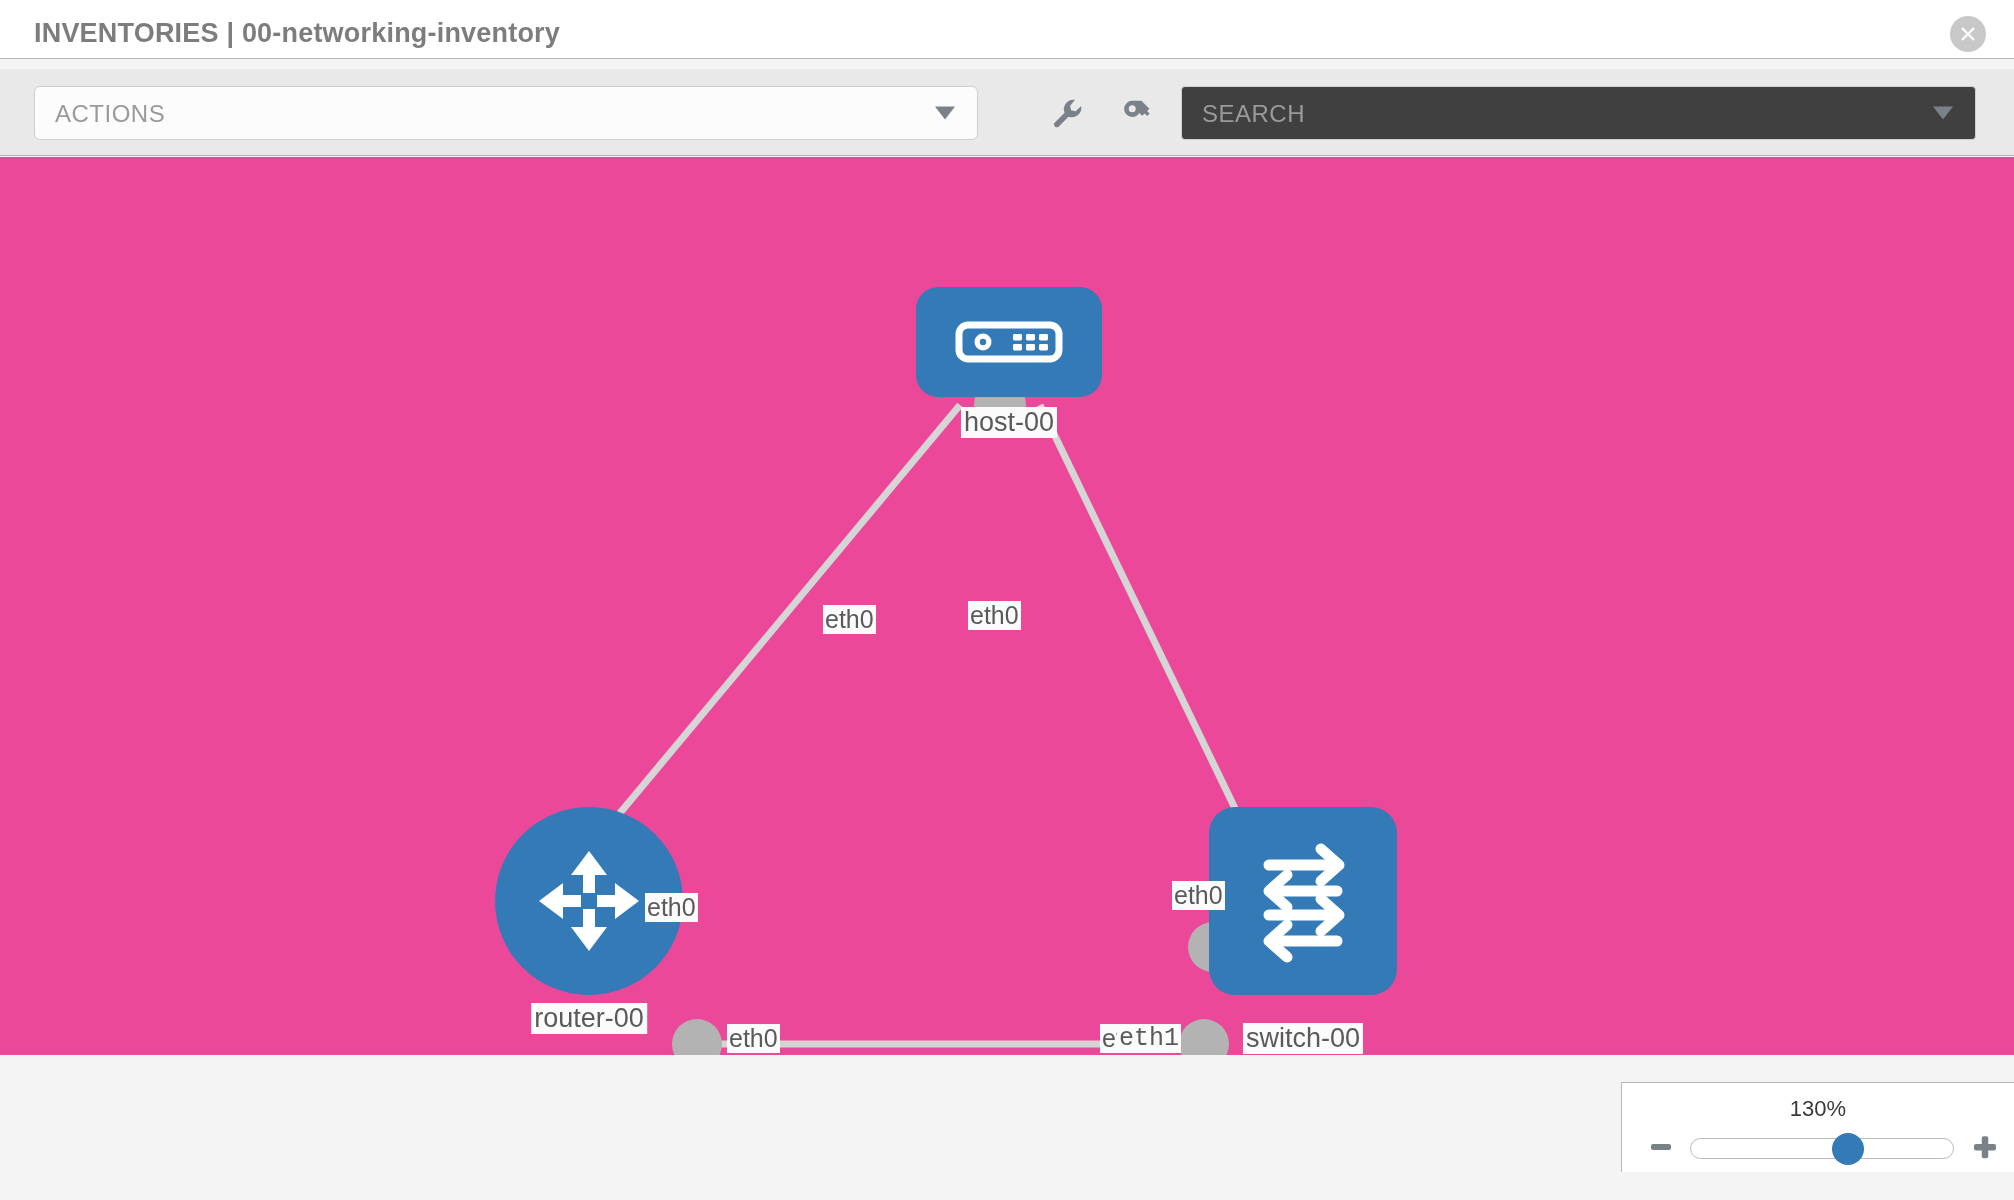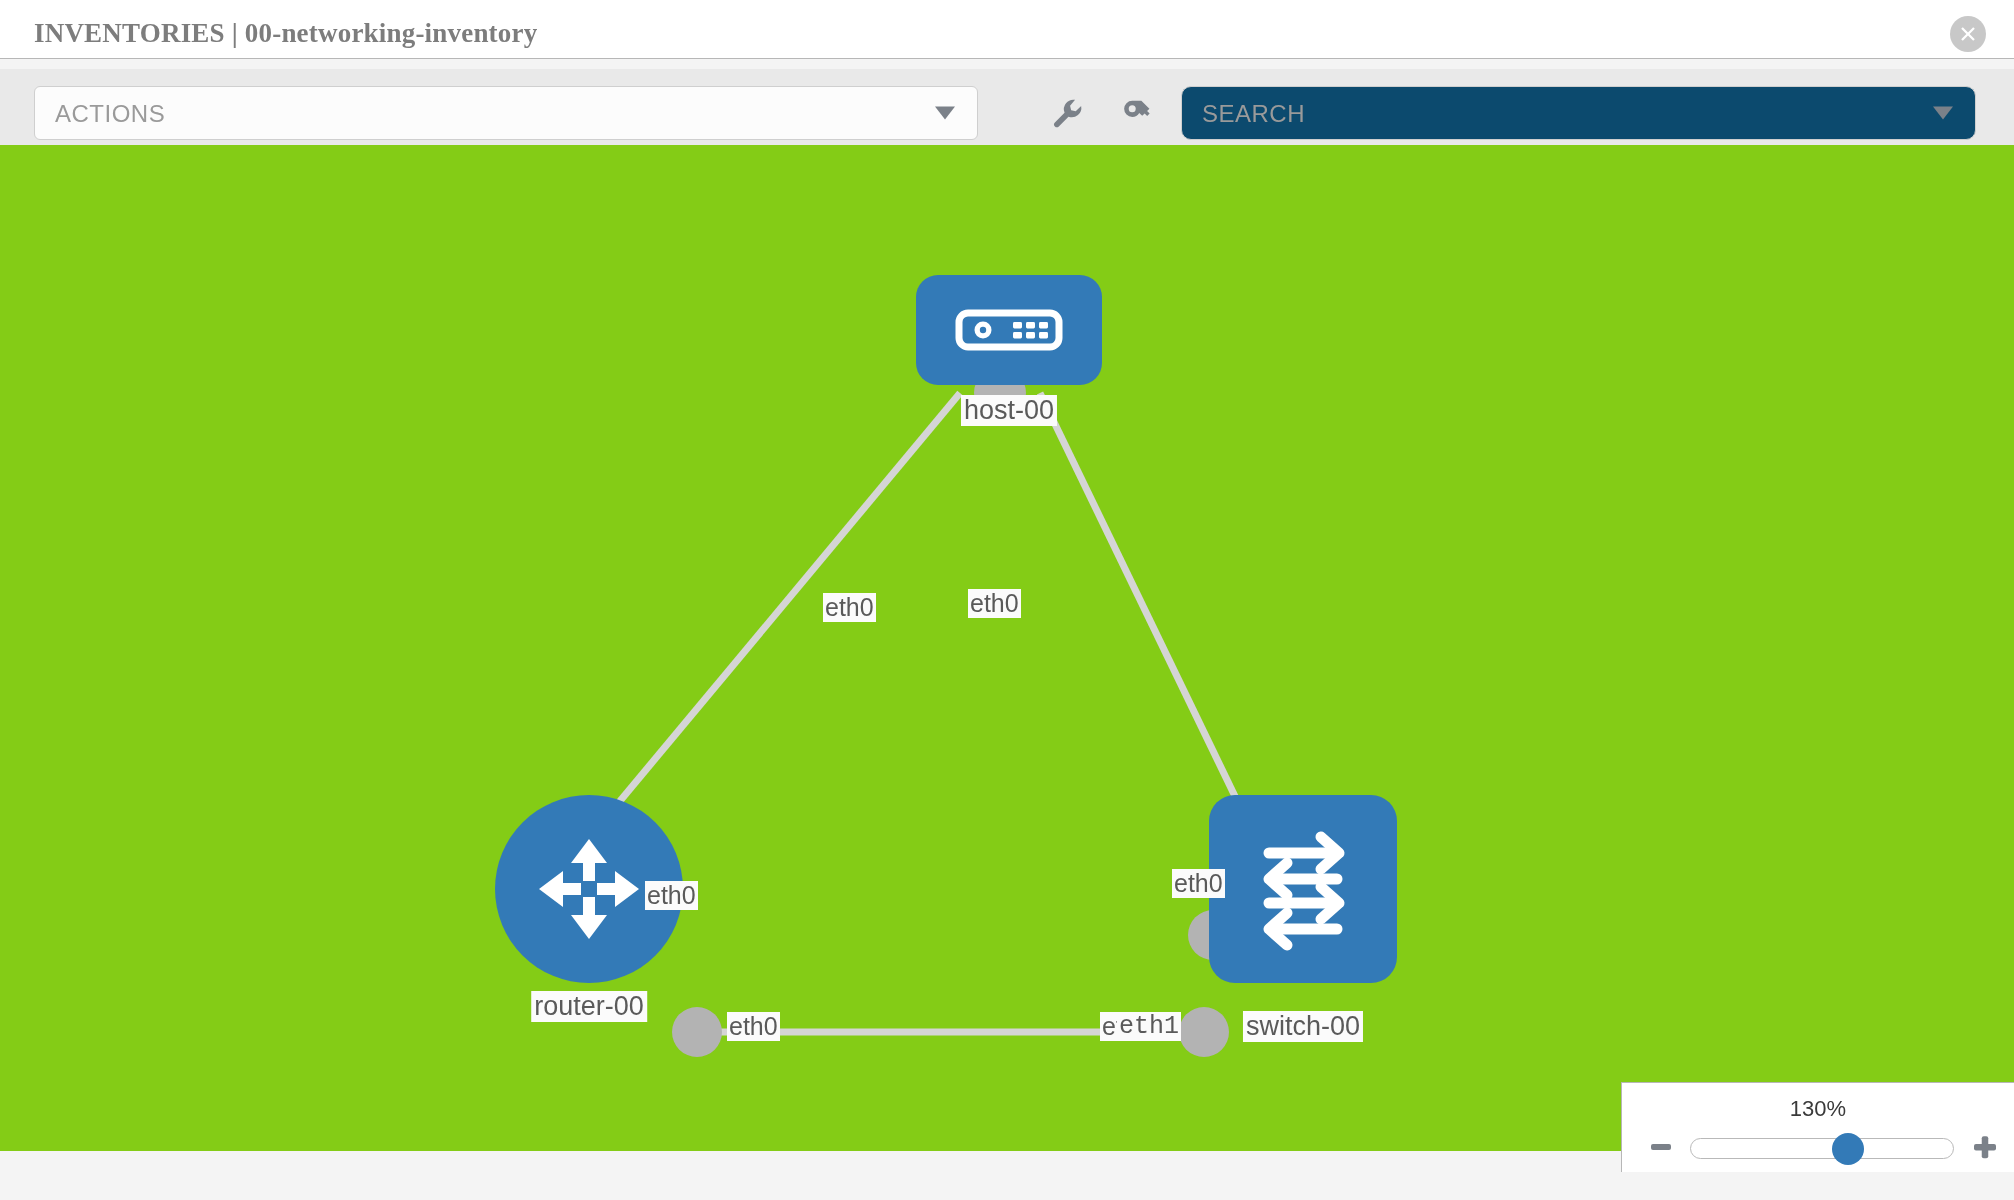--- a/index.html
+++ b/index.html
@@ -9,21 +9,20 @@
     font-family: "Liberation Sans", sans-serif;
     overflow: hidden;
   }
   #app { position: relative; width: 2014px; height: 1200px; background: #f4f4f4; }
 
   
   .header {
     position: absolute; left: 0; top: 0; width: 2014px; height: 59px;
     background: #ffffff;
     border-bottom: 1px solid #b7b7b7;
-    font-family: Liberation Serif, serif;
   }
   .header-title {
     position: absolute; left: 34px; top: 18px;
     font-size: 27px; font-weight: bold; color: #7d7d7d;
     letter-spacing: .2px; white-space: nowrap;
   }
   .close-btn {
     position: absolute; right: 28px; top: 16px;
     width: 36px; height: 36px; border-radius: 50%;
     background: #c8c8c8;
@@ -61,34 +60,34 @@
     width: 44px; height: 44px;
     display: flex; align-items: center; justify-content: center;
     cursor: pointer;
   }
   .tool-icon.wrench { left: 1045px; }
   .tool-icon.key    { left: 1115px; }
 
   .search-box {
     position: absolute; left: 1181px; top: 17px;
     width: 795px; height: 54px;
-    background: #0c4a6e;
-    border: 1px solid #cfcfcf; border-radius: 10px;
+    background: #404040;
+    border: 1px solid #cfcfcf; border-radius: 4px;
     cursor: text;
   }
   .search-box .label {
     position: absolute; left: 20px; top: 13px;
     font-size: 24px; color: #9a9a9a; letter-spacing: .5px;
   }
 
   
   .canvas {
-    position: absolute; left: 0; top: 145px;
-    width: 2014px; height: 1006px;
-    background: #84cc16;
+    position: absolute; left: 0; top: 157px;
+    width: 2014px; height: 898px;
+    background: #ec4899;
     overflow: hidden;
   }
   .topo-svg { position: absolute; left: 0; top: 0; width: 2014px; height: 1043px; }
 
   .node { position: absolute; }
   .node-shape {
     position: absolute; left: 0; top: 0;
     background: #337ab7;
     display: flex; align-items: center; justify-content: center;
     cursor: pointer;

